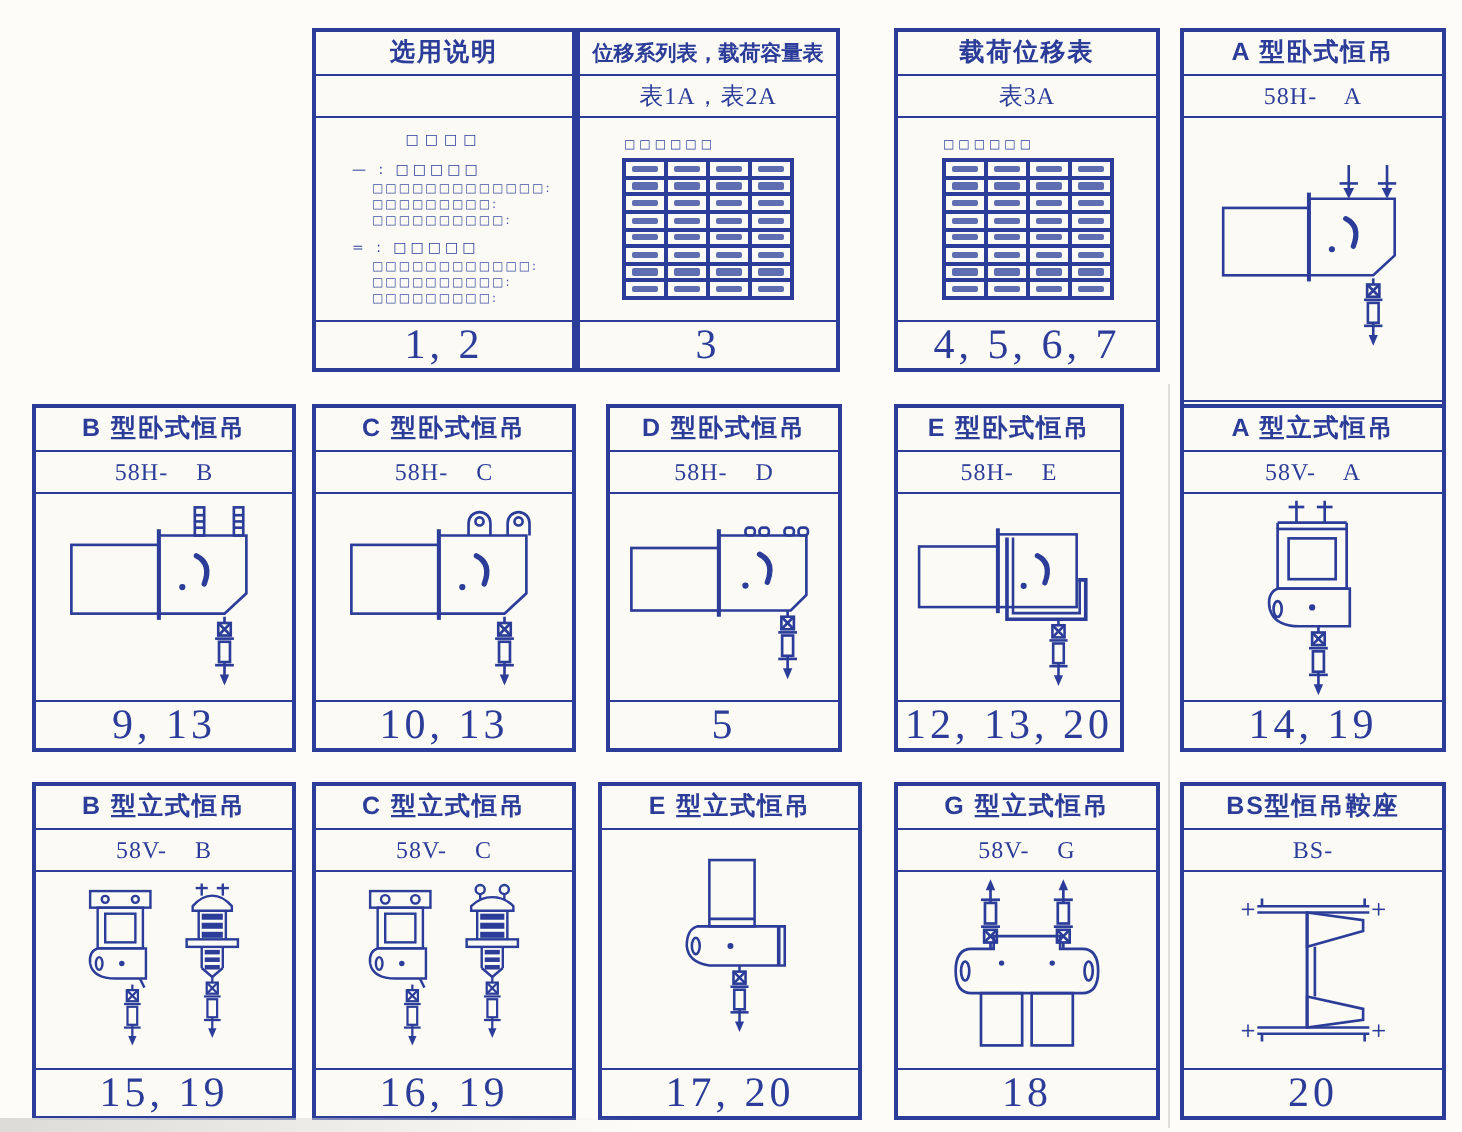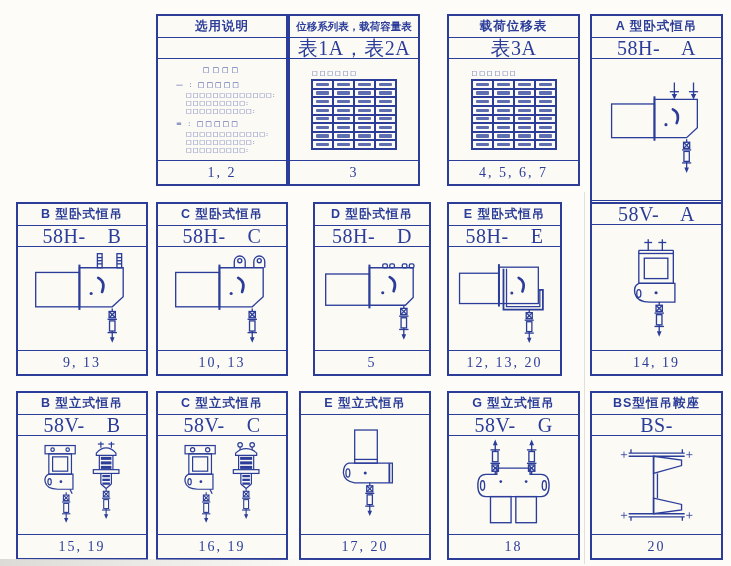--- a/index.html
+++ b/index.html
@@ -13,26 +13,26 @@
          font-family:"Liberation Sans",sans-serif}
   .cell{position:absolute;border:2px solid var(--ink);background:var(--paper);
         display:flex;flex-direction:column}
   .t{height:22px;flex:0 0 22px;border-bottom:1.5px solid var(--ink);
      display:flex;align-items:center;justify-content:center;
      font-family:Liberation Sans, sans-serif;font-size:12.5px;font-weight:600;
      color:var(--ink);letter-spacing:1px;white-space:nowrap;overflow:hidden}
   .t.small{font-size:10.5px;letter-spacing:0}
   .s{height:21px;flex:0 0 21px;border-bottom:1.5px solid var(--ink);
      display:flex;align-items:center;justify-content:center;
-     font-family:"Liberation Serif",serif;font-size:20px;color:var(--ink);
+     font-family:"Liberation Serif",serif;font-size:12px;color:var(--ink);
      white-space:pre;letter-spacing:.5px}
   .c{flex:1 1 auto;display:flex;flex-direction:column;align-items:center;justify-content:center;overflow:hidden}
   .f{height:24px;flex:0 0 24px;border-top:1.5px solid var(--ink);
      display:flex;align-items:center;justify-content:center;
-     font-family:"Liberation Serif",serif;font-size:14px;color:var(--ink);
+     font-family:"Liberation Serif",serif;font-size:21px;color:var(--ink);
      letter-spacing:2px;white-space:pre}
   .draw{color:var(--ink);display:block}
   
   .pseudo{width:100%;padding:0 8px;color:var(--ink);font-family:"DejaVu Sans",sans-serif}
   .pg-center{text-align:center;font-size:7px;letter-spacing:3px;margin-bottom:7px}
   .pg-head{font-size:7px;letter-spacing:2px;margin:5px 0 2px 10px}
   .pg-sub{font-size:6px;letter-spacing:1px;margin-left:20px;line-height:8px;opacity:.9}
   
   .mtwrap{display:flex;flex-direction:column;align-items:flex-start}
   .mtcap{font-family:"DejaVu Sans",sans-serif;font-size:6px;color:var(--ink);
@@ -368,21 +368,21 @@
           <circle cx="88" cy="15" r="2.6"></circle>
           <path d="M106,24 v-8 a7,7 0 0 1 14,0 v8"></path>
           <circle cx="113" cy="15" r="2.6"></circle>
           <use href="#rod" transform="translate(104,76)"></use>
         </g>
       </svg>
     </div>
     <div class="f">10, 13</div>
   </div>
 
-  <div class="cell" style="left:313px;top:202px;width:118px;height:174px">
+  <div class="cell" style="left:303px;top:202px;width:118px;height:174px">
     <div class="t">D 型卧式恒吊</div>
     <div class="s">58H-    D</div>
     <div class="c">
       <svg class="draw" viewBox="0 0 130 128" height="100" role="img">
         <g stroke="currentColor" fill="none" stroke-width="1.7">
           <rect x="6" y="32" width="56" height="40"></rect>
           <path d="M62,24 H118 V62 L108,72 H62 Z"></path>
           <line x1="62" y1="20" x2="62" y2="76" stroke-width="2.6"></line>
           <use href="#lever" transform="translate(84,36)"></use>
           <rect x="79" y="19" width="6" height="5" rx="2"></rect>
@@ -409,20 +409,21 @@
           <path d="M68,26 V76 H112 V54"></path>
           <use href="#lever" transform="translate(80,38)"></use>
           <use href="#rod" transform="translate(98,80)"></use>
         </g>
       </svg>
     </div>
     <div class="f">12, 13, 20</div>
   </div>
 
   <div class="cell" style="left:590px;top:202px;width:133px;height:174px">
+    <div class="t">A 型立式恒吊</div>
     <div class="s">58V-    A</div>
     <div class="c">
       <svg class="draw" viewBox="0 0 120 130" height="102" role="img">
         <g stroke="currentColor" fill="none" stroke-width="1.7">
           <line x1="50" y1="3" x2="50" y2="17"></line>
           <line x1="45" y1="7" x2="55" y2="7"></line>
           <line x1="68" y1="3" x2="68" y2="17"></line>
           <line x1="63" y1="7" x2="73" y2="7"></line>
           <path d="M38,17 H82 M38,17 V21 M82,17 V21"></path>
           <rect x="38" y="21" width="44" height="38"></rect>

